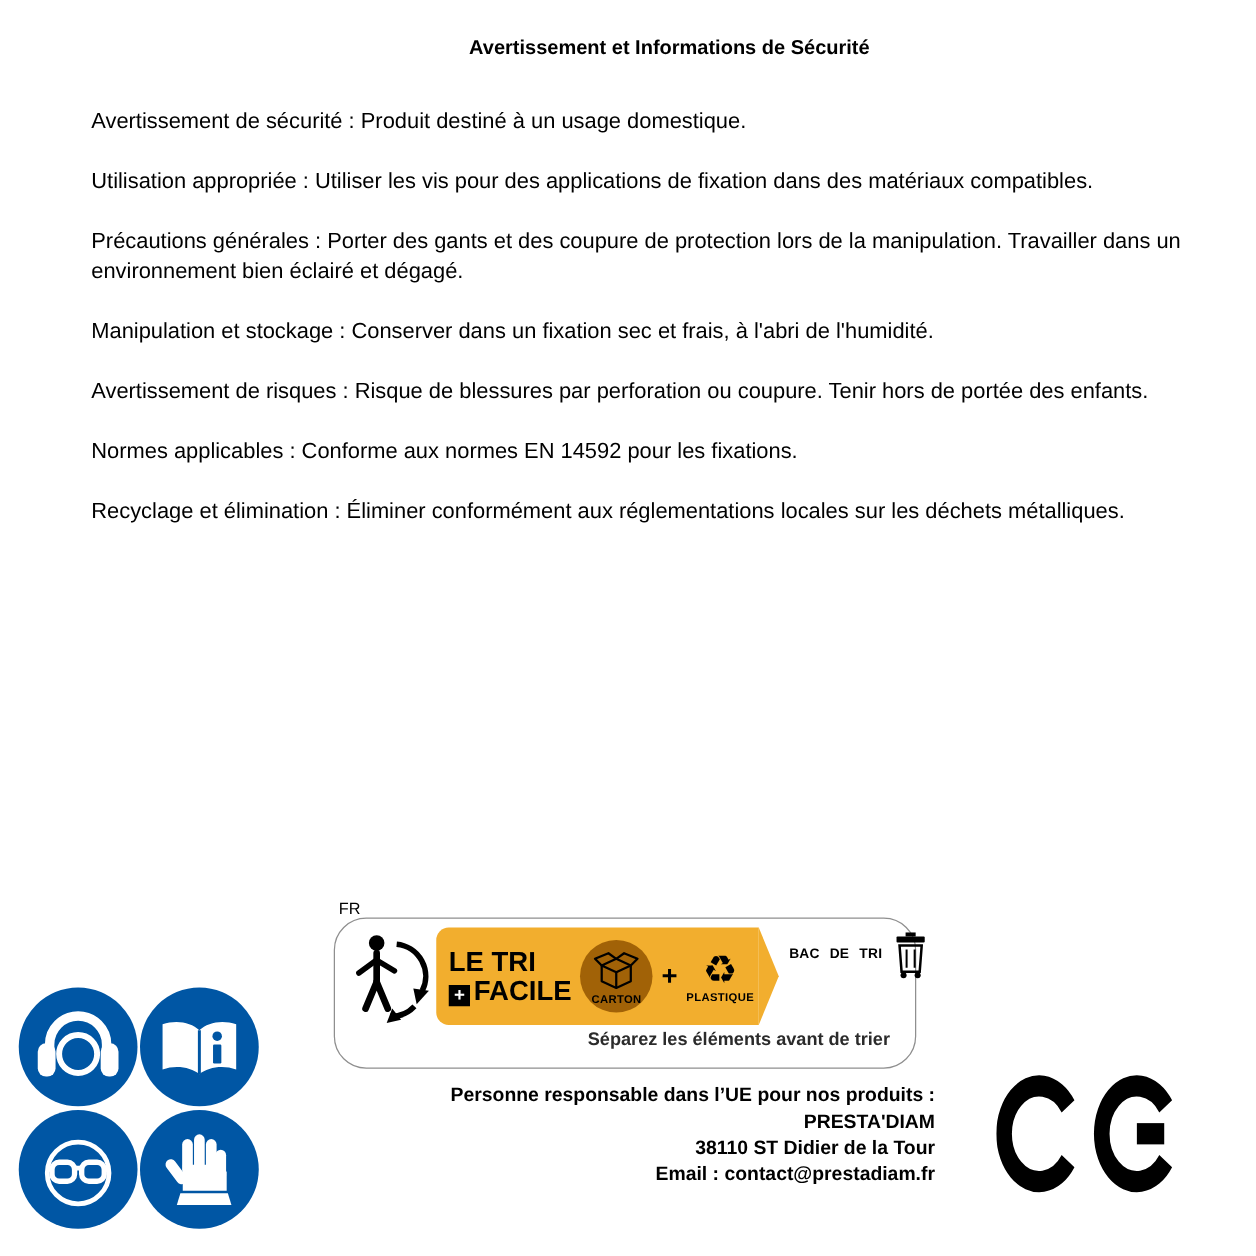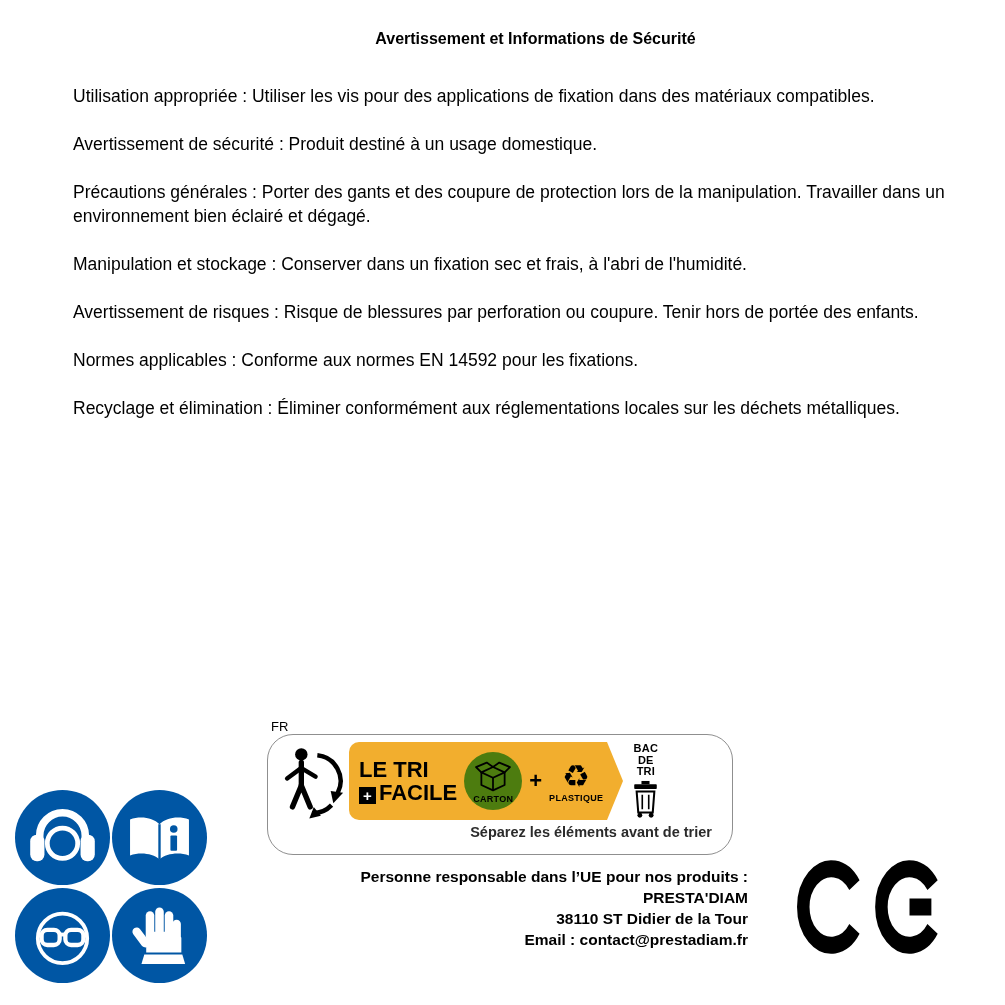--- a/index.html
+++ b/index.html
@@ -44,28 +44,28 @@
     width:0;height:0;border-top:39px solid transparent;
     border-bottom:39px solid transparent;border-left:16px solid #f2ae2e;
   }
   .tri-facile{line-height:23px;font-weight:bold;font-size:22px;white-space:nowrap;}
   .plus-box{
     display:inline-flex;width:17px;height:17px;background:#000;color:#fff;
     font-size:15px;font-weight:bold;align-items:center;justify-content:center;
     margin-right:3px;transform:translateY(1px);
   }
   .mat-circle{
-    width:58px;height:58px;background:#4d7c0f;border-radius:50%;
+    width:58px;height:58px;background:#a16207;border-radius:50%;
     display:flex;flex-direction:column;align-items:center;justify-content:center;flex:none;
   }
   .mat{display:flex;flex-direction:column;align-items:center;justify-content:center;}
   .mat-label{font-size:9px;font-weight:bold;letter-spacing:0.3px;margin-top:1px;}
   .band-plus{font-size:22px;font-weight:bold;}
   .recycle-glyph{font-size:31px;line-height:32px;font-family:"DejaVu Sans",sans-serif;}
-  .bac{display:flex;flex-direction:column;align-items:center;margin-left:8px;padding-top:1px;}
+  .bac{display:flex;flex-direction:row;align-items:center;margin-left:8px;padding-top:1px;gap:8px;}
   .bac-line{font-size:11px;font-weight:800;line-height:11.5px;letter-spacing:0.2px;}
   .bin-svg{width:29px;height:39px;margin-top:2px;}
   .tri-caption{
     text-align:right;padding-right:20px;font-size:14.5px;
     font-weight:bold;color:#2b2b2b;margin-top:2px;
   }
 
   
   .responsible{
     position:absolute;left:252px;top:866px;width:496px;text-align:right;
@@ -77,22 +77,22 @@
   .ce svg{width:100%;height:100%;display:block;}
 </style>
 </head>
 <body>
 
 <div class="canvas">
 
   <div class="title">Avertissement et Informations de Sécurité</div>
 
   <div class="paragraphs">
+    <p>Avertissement de sécurité : Produit destiné à un usage domestique.</p>
     <p>Utilisation appropriée : Utiliser les vis pour des applications de fixation dans des matériaux compatibles.</p>
-    <p>Avertissement de sécurité : Produit destiné à un usage domestique.</p>
     <p>Précautions générales : Porter des gants et des coupure de protection lors de la manipulation. Travailler dans un environnement bien éclairé et dégagé.</p>
     <p>Manipulation et stockage : Conserver dans un fixation sec et frais, à l'abri de l'humidité.</p>
     <p>Avertissement de risques : Risque de blessures par perforation ou coupure. Tenir hors de portée des enfants.</p>
     <p>Normes applicables : Conforme aux normes EN 14592 pour les fixations.</p>
     <p>Recyclage et élimination : Éliminer conformément aux réglementations locales sur les déchets métalliques.</p>
   </div>
 
   <div class="safety-icons">
     <div class="icon-circle">
       <svg viewBox="0 0 100 100">

